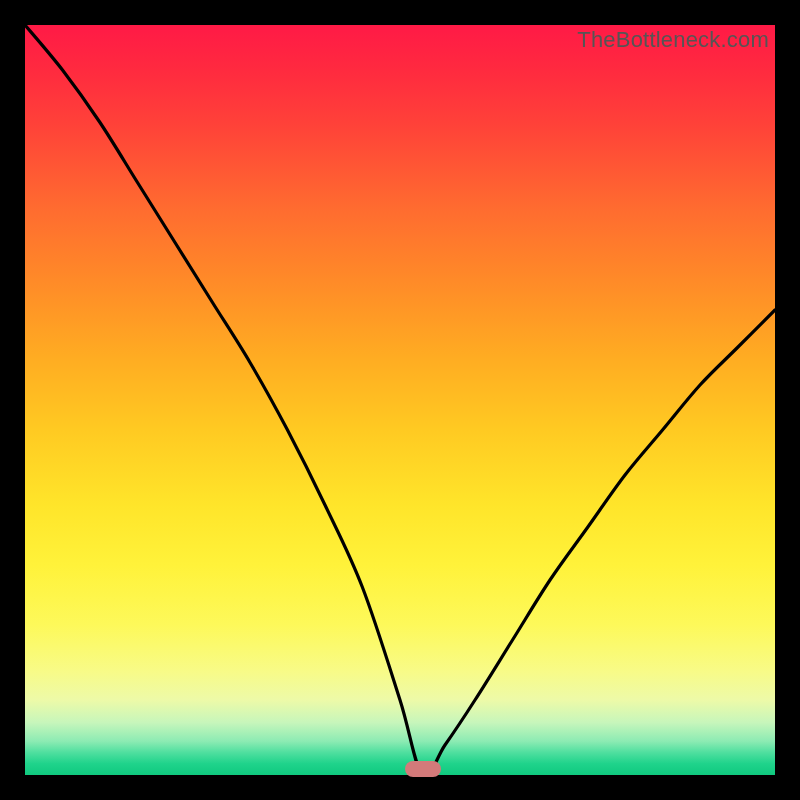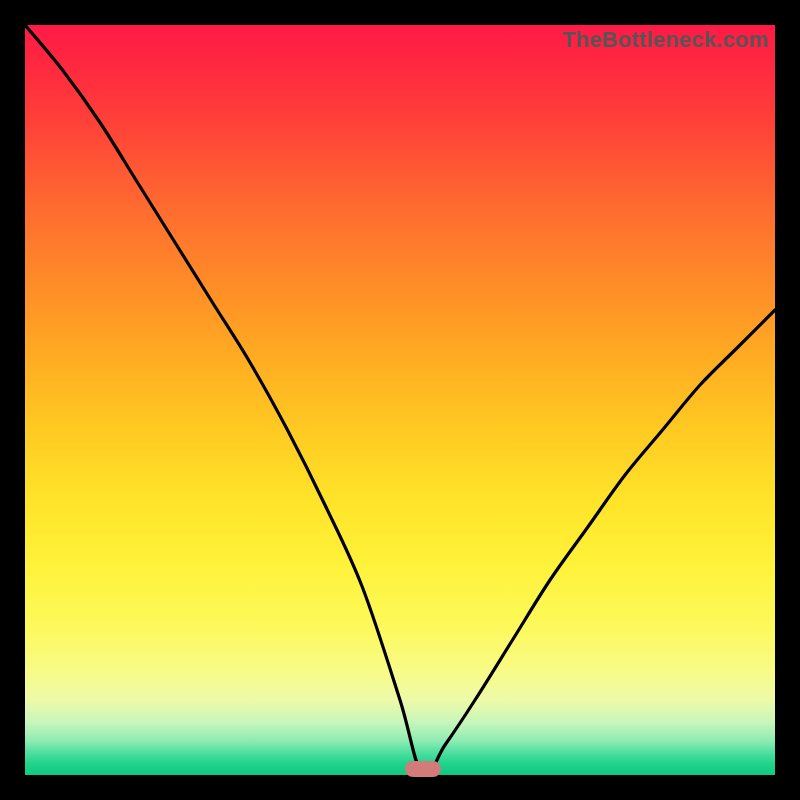--- a/index.html
+++ b/index.html
@@ -43,21 +43,21 @@
       #1fd38b 98.5%,
       #10c97f 100%
     );
   }
   .watermark {
     position: absolute;
     top: 2px;
     right: 6px;
     color: #555;
     font-size: 22px;
-    font-weight: 700;
+    font-weight: 400;
     letter-spacing: 0.2px;
     user-select: none;
   }
   svg.curve {
     position: absolute;
     left: 0;
     top: 0;
     width: 750px;
     height: 750px;
   }

